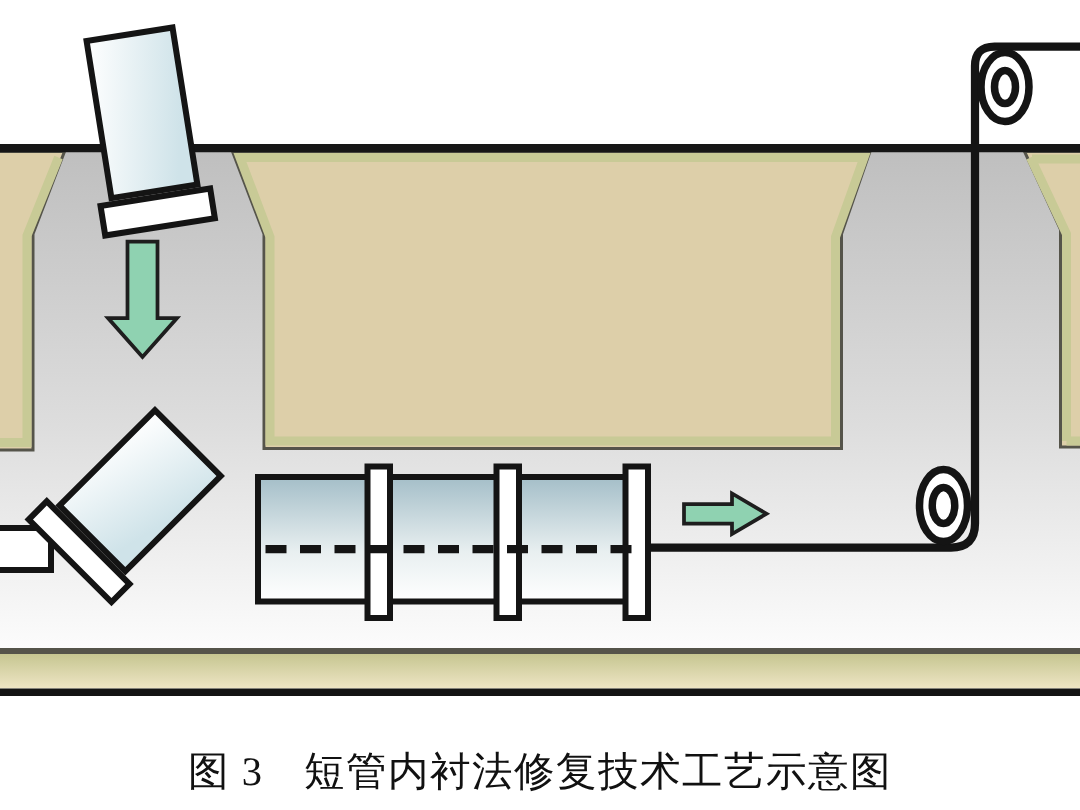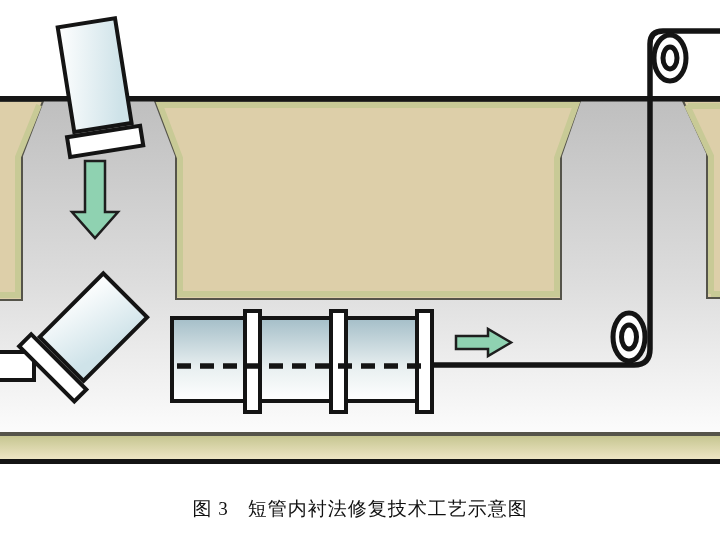--- a/index.html
+++ b/index.html
@@ -4,21 +4,21 @@
 <style>
   html,body{margin:0;padding:0;}
   body{
     width:720px;height:540px;position:relative;background:#ffffff;
     font-family:"Liberation Serif", serif;overflow:hidden;
   }
   #diagram-svg{position:absolute;left:0;top:0;}
   .caption{
     position:absolute;left:0;top:496px;width:720px;
     text-align:center;color:var(--caption_text,#111);
-    font-size:19px;letter-spacing:1px;white-space:nowrap;
+    font-size:27px;letter-spacing:1px;white-space:nowrap;
   }
   .caption .cap-label{margin-right:1em;}
 </style>
 </head>
 <body>
 
 <svg id="diagram-svg" width="720" height="540" viewBox="0 0 720 540">
   <defs>
     <linearGradient id="undergroundGrad" x1="0" y1="0" x2="0" y2="1">
       <stop offset="0%" stop-color="#bfbfbf"></stop>

